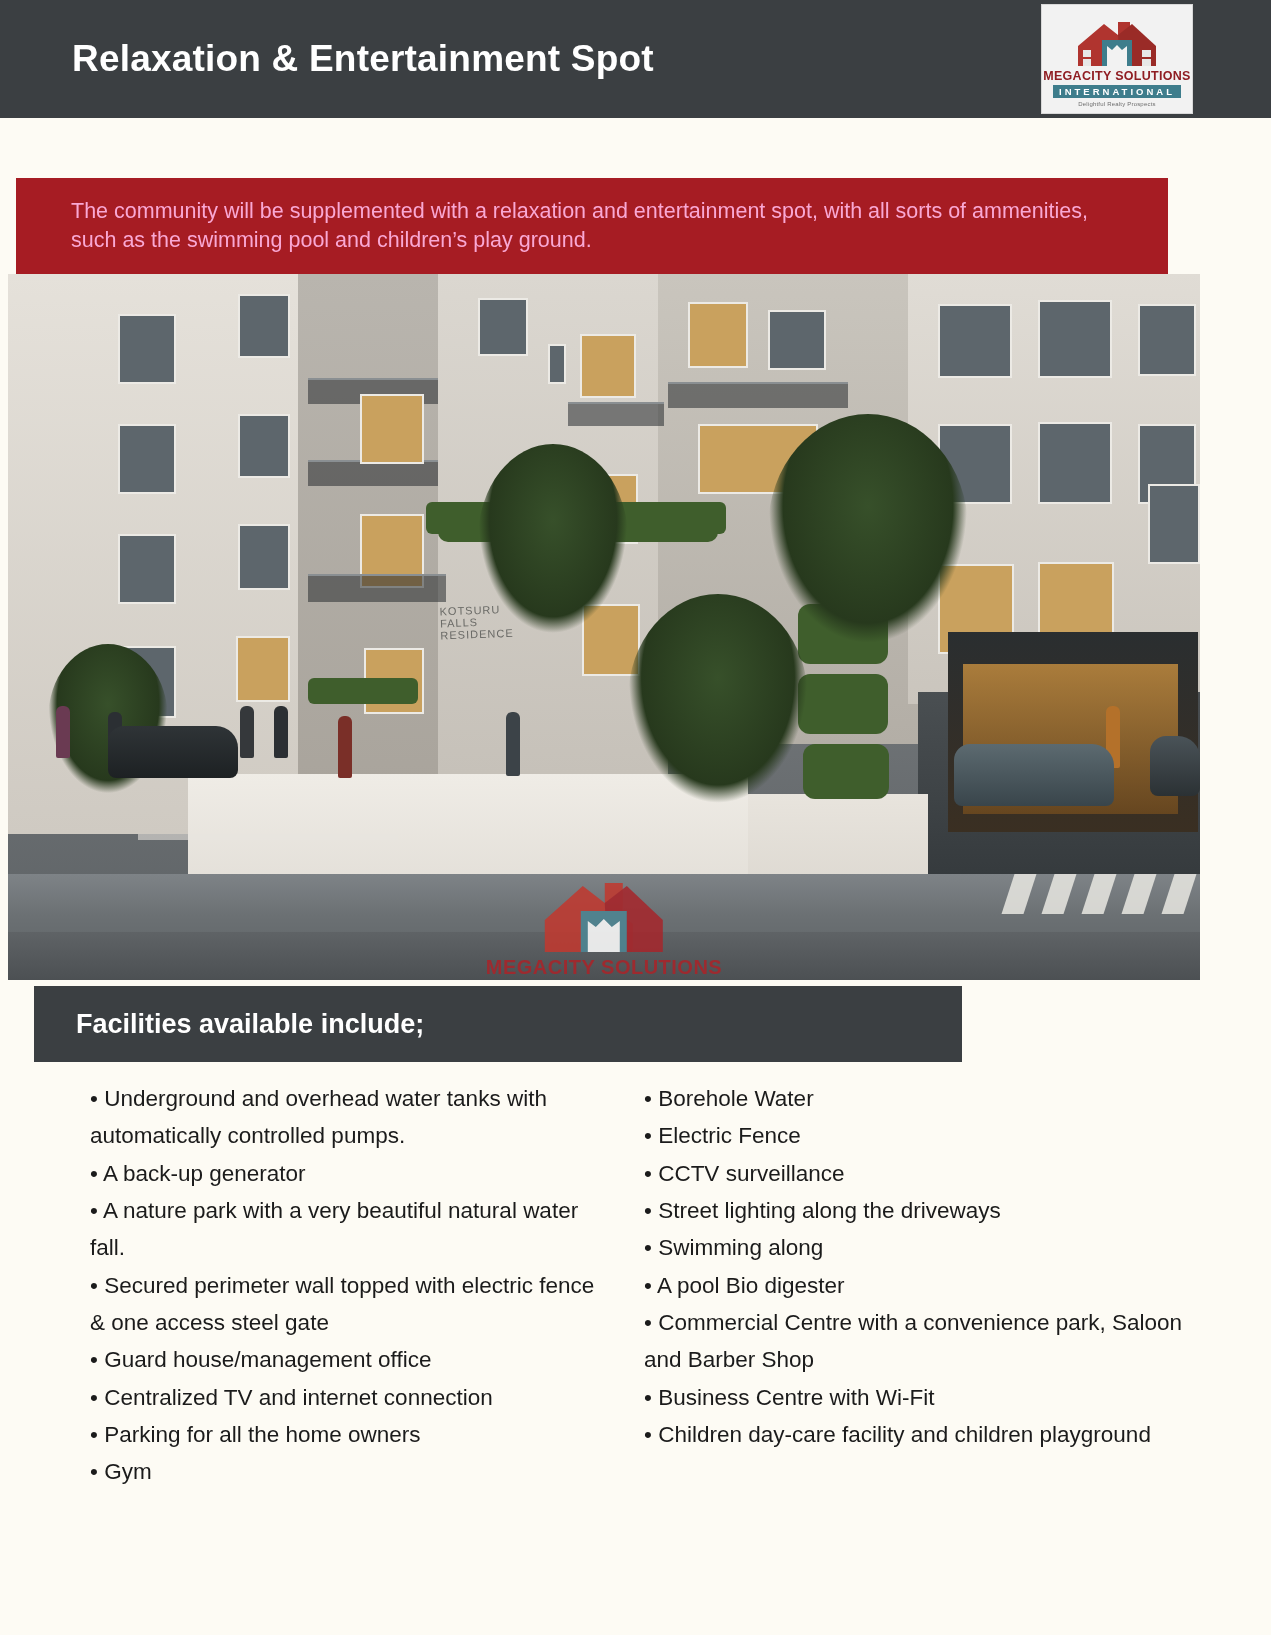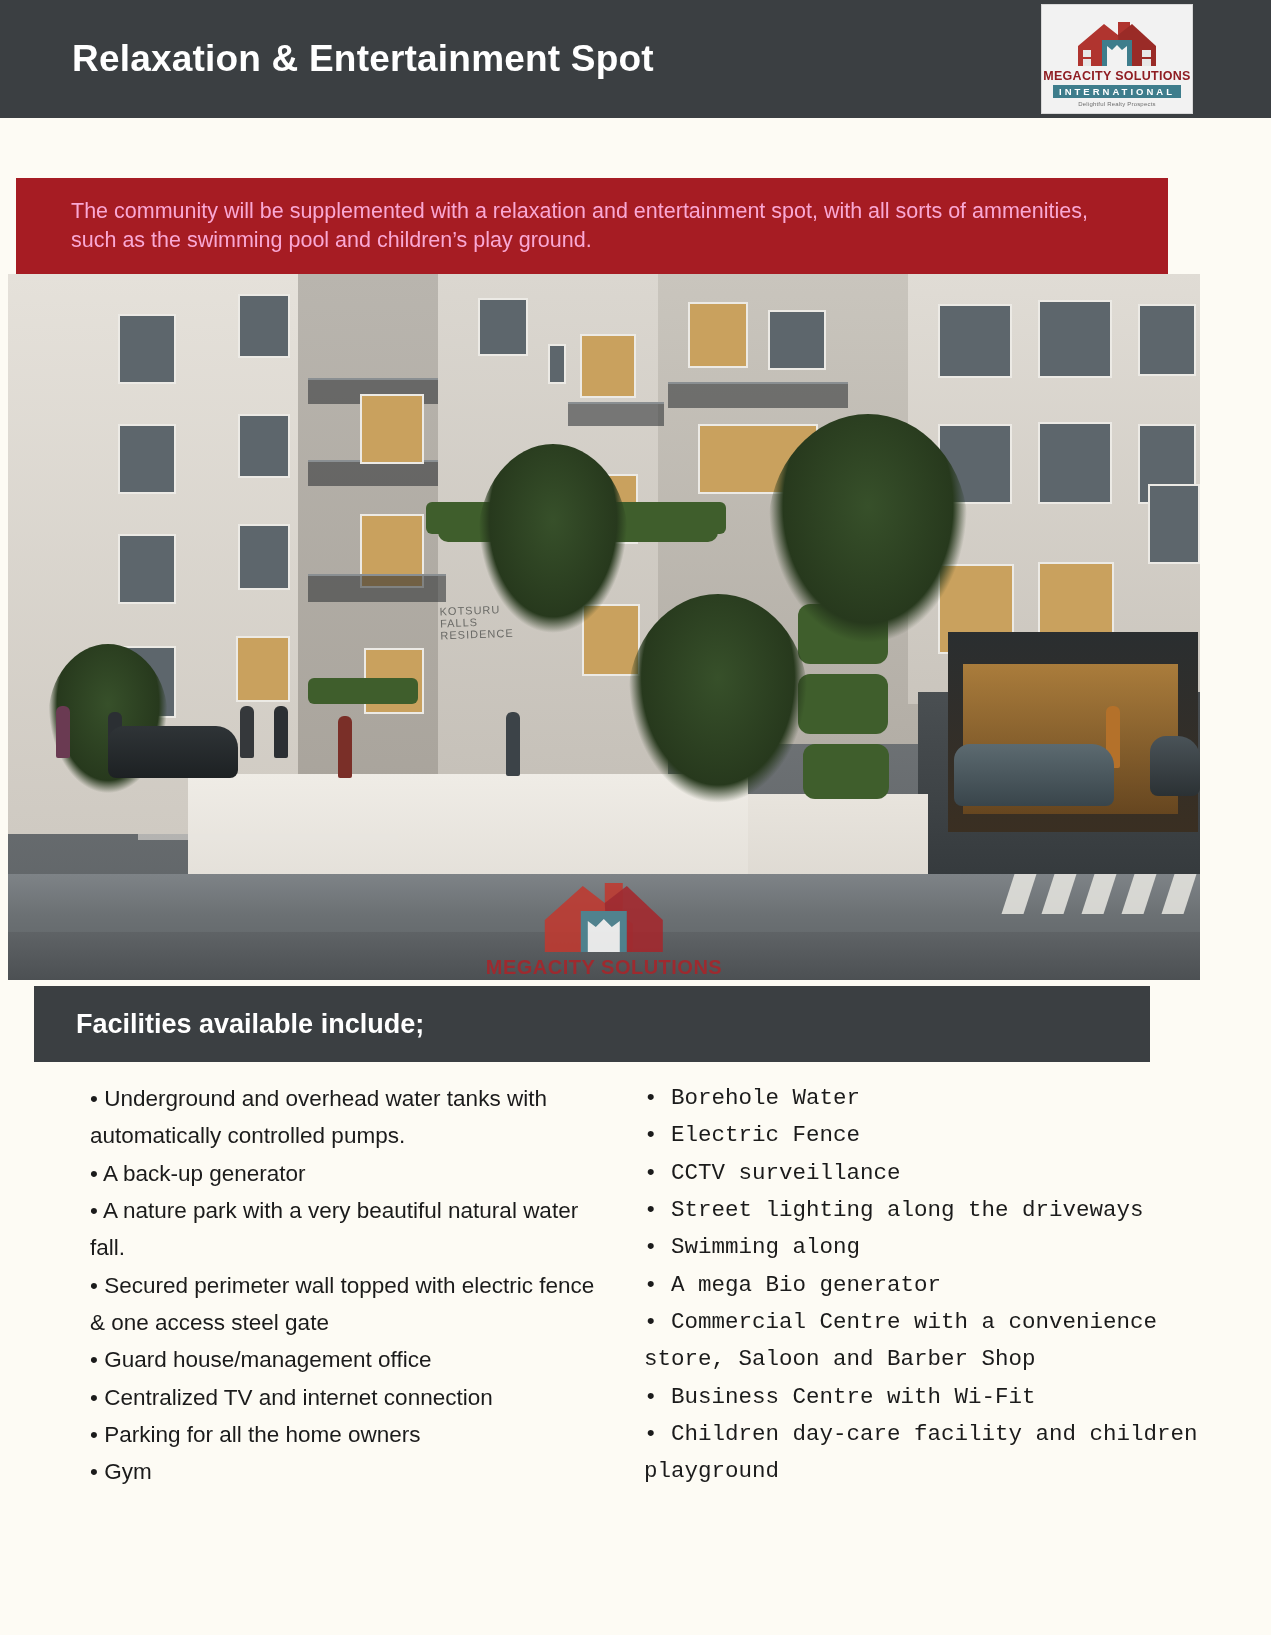--- a/index.html
+++ b/index.html
@@ -206,21 +206,21 @@
     pointer-events: none;
   }
   .wm-mark { position: relative; width: 130px; height: 80px; margin: 0 auto; }
   .wm-t1 { font-size: 20px; font-weight: bold; color: #a4272c; letter-spacing: 0.5px; margin-top: 2px; }
 
   
   .fac-bar {
     position: absolute;
     left: 34px;
     top: 986px;
-    width: 1116px;
+    width: 928px;
     height: 76px;
     background: #3b3f42;
     display: flex;
     align-items: center;
   }
   .fac-bar-title {
     color: #ffffff;
     font-size: 27px;
     font-weight: bold;
     margin-left: 42px;
@@ -230,21 +230,21 @@
   .lists {
     position: absolute;
     left: 34px;
     top: 1068px;
     width: 1180px;
     display: flex;
     gap: 0px;
   }
   .col { width: 590px; }
   .col-left { padding-left: 44px; padding-right: 10px; }
-  .col-right { padding-left: 8px; font-family: Liberation Mono, monospace; }
+  .col-right { padding-left: 8px; }
   .col ul { list-style: none; margin: 12px; padding: 0; }
   .col li {
     font-size: 22.5px;
     line-height: 1.66;
     color: #1b1b1b;
     font-weight: 400;
   }
 </style>
 </head>
 <body>
@@ -400,19 +400,19 @@
       <li>• Gym</li>
     </ul>
   </div>
   <div class="col col-right">
     <ul>
       <li>• Borehole Water</li>
       <li>• Electric Fence</li>
       <li>• CCTV surveillance</li>
       <li>• Street lighting along the driveways</li>
       <li>• Swimming along</li>
-      <li>• A mega Bio generator</li>
-      <li>• Commercial Centre with a convenience store, Saloon and Barber Shop</li>
+      <li>• A pool Bio digester</li>
+      <li>• Commercial Centre with a convenience park, Saloon and Barber Shop</li>
       <li>• Business Centre with Wi-Fit</li>
       <li>• Children day-care facility and children playground</li>
     </ul>
   </div>
 </div>
 
 </body></html>

